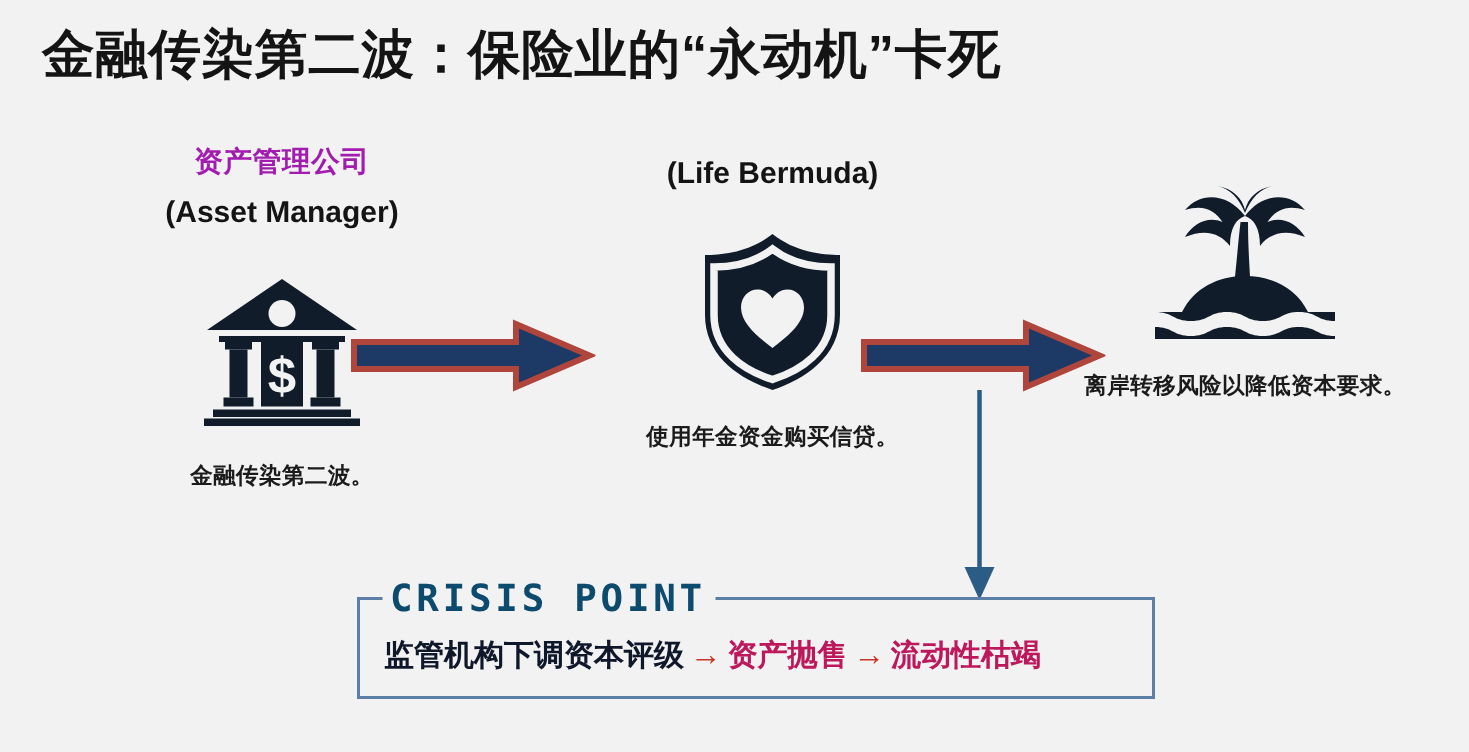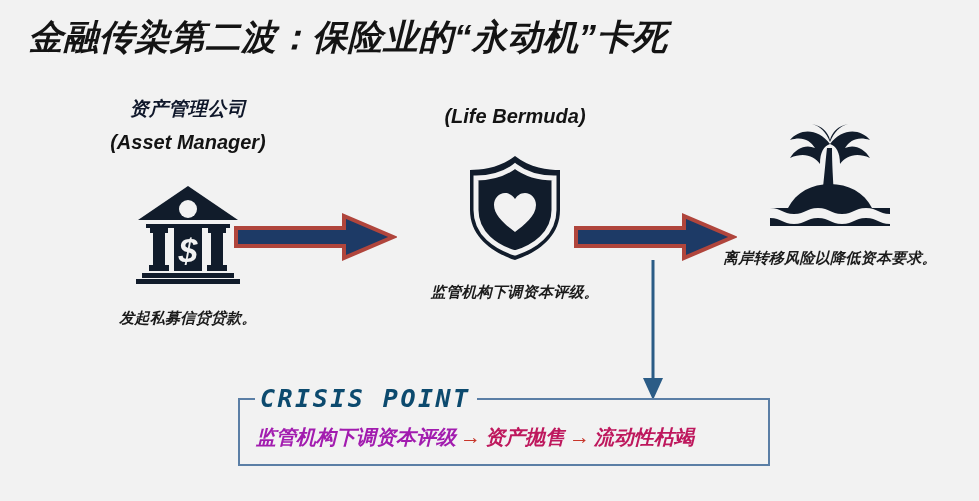--- a/index.html
+++ b/index.html
@@ -13,21 +13,20 @@
     font-family: "Liberation Sans", "DejaVu Sans", sans-serif;
     color: #111111;
     overflow: hidden;
     position: relative;
   }
   #infographic {
     position: relative;
     width: 788px;
     height: 501px;
     background: #f2f2f2;
-    font-style: italic;
   }
 
   
   .title {
     position: absolute;
     left: 28px;
     top: 16px;
     width: 920px;
     font-size: 35px;
     font-weight: bold;
@@ -44,21 +43,21 @@
     width: 300px;
     text-align: center;
   }
   .col-1 { left: 38px; }
   .col-2 { left: 365px; }
   .col-3 { left: 680px; }
 
   .col-head-cn {
     font-size: 19px;
     font-weight: bold;
-    color: #0f172a;
+    color: #a21caf;
     line-height: 1.35;
     letter-spacing: 0.5px;
   }
   .col-head-en {
     font-size: 20px;
     font-weight: bold;
     color: #141414;
     line-height: 1.35;
     margin-top: 7px;
   }
@@ -145,21 +144,21 @@
     position: absolute;
     left: 256px;
     top: 422px;
     width: 500px;
     font-size: 20px;
     font-weight: bold;
     line-height: 1.4;
     color: #151515;
     white-space: nowrap;
   }
-  .crisis-line .seg-dark { color: #a21caf; }
+  .crisis-line .seg-dark { color: #0f172a; }
   .crisis-line .seg-red { color: #be185d; }
   .crisis-line .seg-arrow {
     color: #c8352a;
     font-size: 21px;
     padding: 0 4px;
   }
 </style>
 </head>
 <body>
 
@@ -186,35 +185,35 @@
           <rect x="73" y="81" width="20" height="6"></rect>
 
           <rect x="40" y="44" width="28" height="43"></rect>
           <text x="54" y="78" font-family="'Liberation Sans', sans-serif" font-size="34" font-weight="bold" fill="#f2f2f2" text-anchor="middle">$</text>
 
           <rect x="8" y="89" width="92" height="5"></rect>
           <rect x="2" y="95" width="104" height="5"></rect>
         </g>
       </svg>
     </div>
-    <div class="col-caption">发起私募信贷贷款。</div>
+    <div class="col-caption">金融传染第二波。</div>
   </div>
 
   <div class="column col-2">
     <div class="col-head-en">(Life Bermuda)</div>
     <div class="icon-wrap">
       <svg width="98" height="108" viewBox="0 0 98 108" aria-hidden="true">
         <g fill="#111c2b">
           <path d="M49 2 C34 14 16 16 4 16 L4 56 C4 84 28 99 49 106 C70 99 94 84 94 56 L94 16 C82 16 64 14 49 2 Z"></path>
         </g>
         <path d="M49 12 C36 22 20 24 10 24 L10 56 C10 80 30 93 49 99 C68 93 88 80 88 56 L88 24 C78 24 62 22 49 12 Z" fill="none" stroke="#f2f2f2" stroke-width="5"></path>
         <path d="M49 78 C40 71 28 62 28 51 C28 44 33 39 39 39 C44 39 47 42 49 45 C51 42 54 39 59 39 C65 39 70 44 70 51 C70 62 58 71 49 78 Z" fill="#f2f2f2"></path>
       </svg>
     </div>
-    <div class="col-caption">监管机构下调资本评级。</div>
+    <div class="col-caption">使用年金资金购买信贷。</div>
   </div>
 
   <div class="column col-3">
     <div class="icon-wrap">
       <svg width="120" height="104" viewBox="0 0 120 104" aria-hidden="true">
         <g fill="#111c2b">
 
           <path d="M57 26 C55 44 54 58 52 74 L64 74 C63 56 62 42 62 26 Z"></path>
 
           <path d="M60 22 C48 6 30 6 20 18 C32 14 40 18 45 26 C36 22 26 26 20 36 C34 30 44 34 50 42 C50 30 54 24 60 22 Z"></path>

